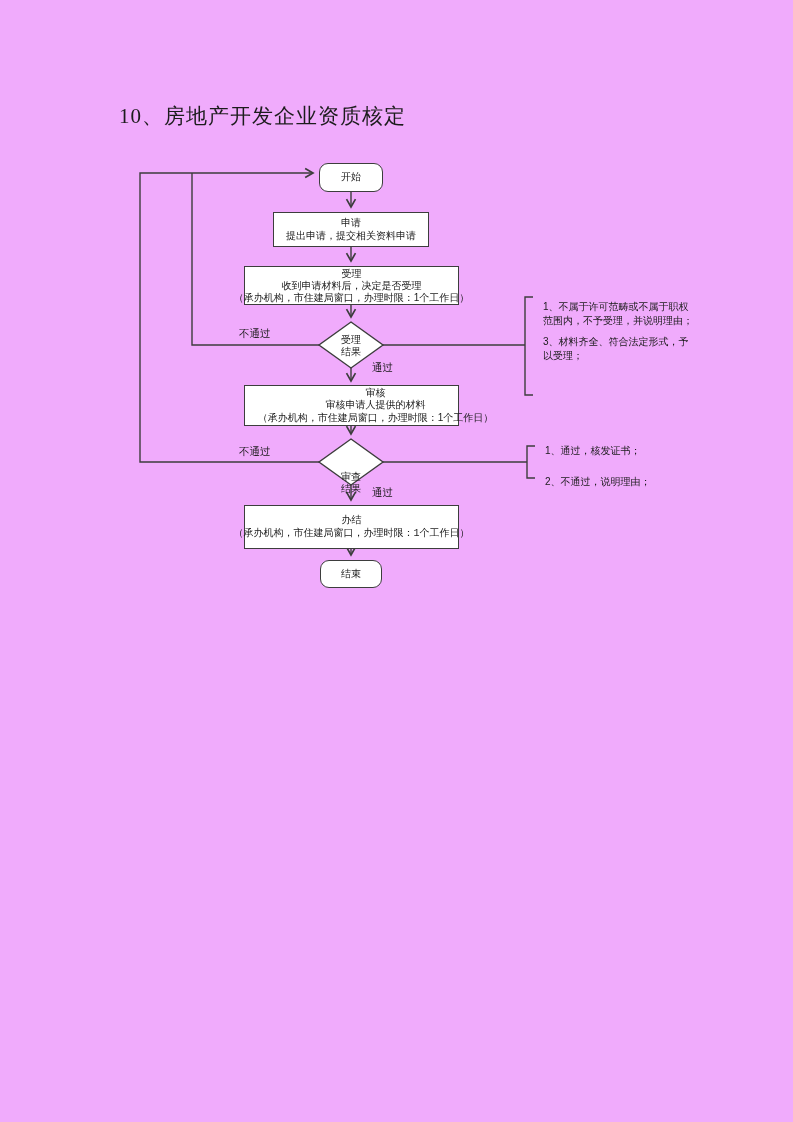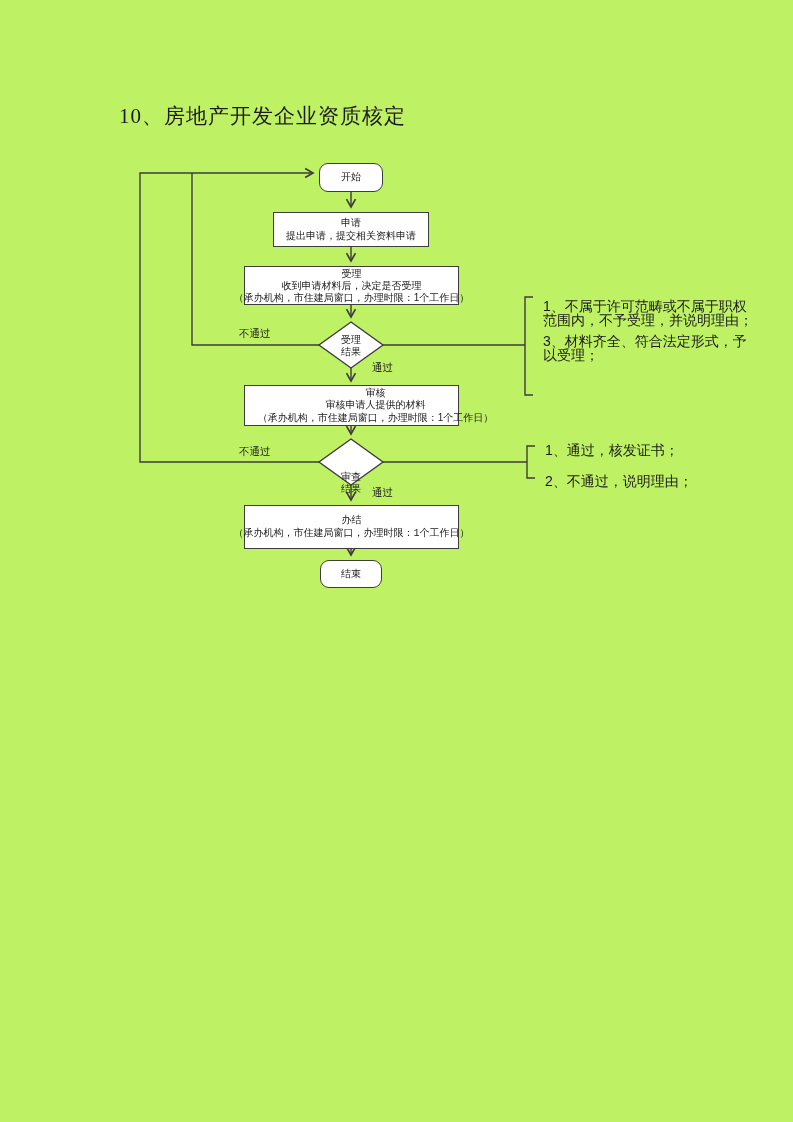--- a/index.html
+++ b/index.html
@@ -1,28 +1,28 @@
 <!DOCTYPE html>
 <html><head>
 <meta charset="utf-8">
 <style>
   html,body{margin:0;padding:0;background:#ffffff;}
   body{width:793px;height:1122px;font-family:"Liberation Sans",sans-serif;}
-  .page{position:relative;width:793px;height:1122px;background:#bef264;overflow:hidden;}
+  .page{position:relative;width:793px;height:1122px;background:#f0abfc;overflow:hidden;}
   .title{position:absolute;left:119px;top:102px;margin:0;font-family:"Liberation Serif",serif;
          font-weight:400;font-size:21px;letter-spacing:1px;color:#1c1c1c;white-space:nowrap;}
   svg.lines{position:absolute;left:0;top:0;}
   .node{position:absolute;box-sizing:border-box;border:1.4px solid #3d3d3d;background:#ffffff;
         display:flex;flex-direction:column;align-items:center;justify-content:center;
         text-align:center;color:#1a1a1a;font-size:10px;line-height:12.5px;white-space:nowrap;}
   .rounded{border-radius:9px;text-align:center;}
   .dlabel{position:absolute;width:64px;text-align:center;font-size:10px;line-height:11.5px;
           color:#1a1a1a;}
   .edge-label{position:absolute;font-size:10.5px;color:#1a1a1a;white-space:nowrap;}
-  .note{position:absolute;font-size:14px;line-height:13.5px;color:#1a1a1a;width:160px;}
+  .note{position:absolute;font-size:10px;line-height:13.5px;color:#1a1a1a;width:160px;}
   .note .item{margin:0 0 8px 0;}
   .note .line{display:block;white-space:nowrap;}
 </style>
 </head>
 <body>
 
 <div class="page">
 
   <h1 class="title">10、房地产开发企业资质核定</h1>
 

